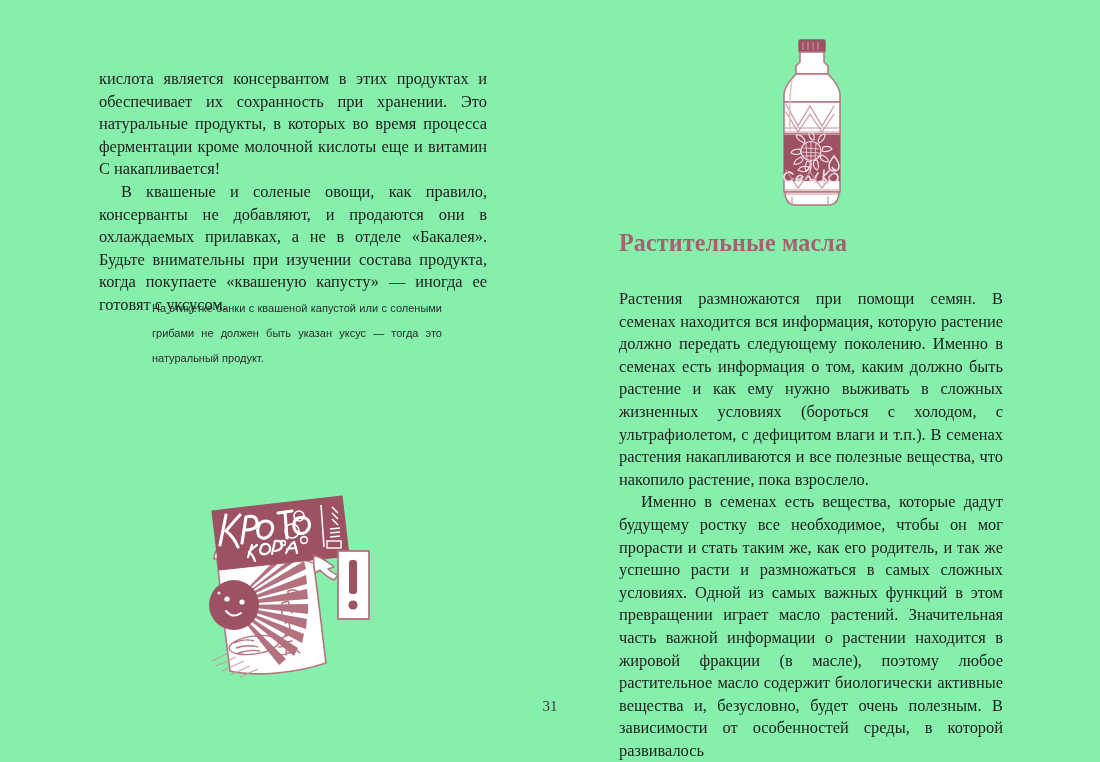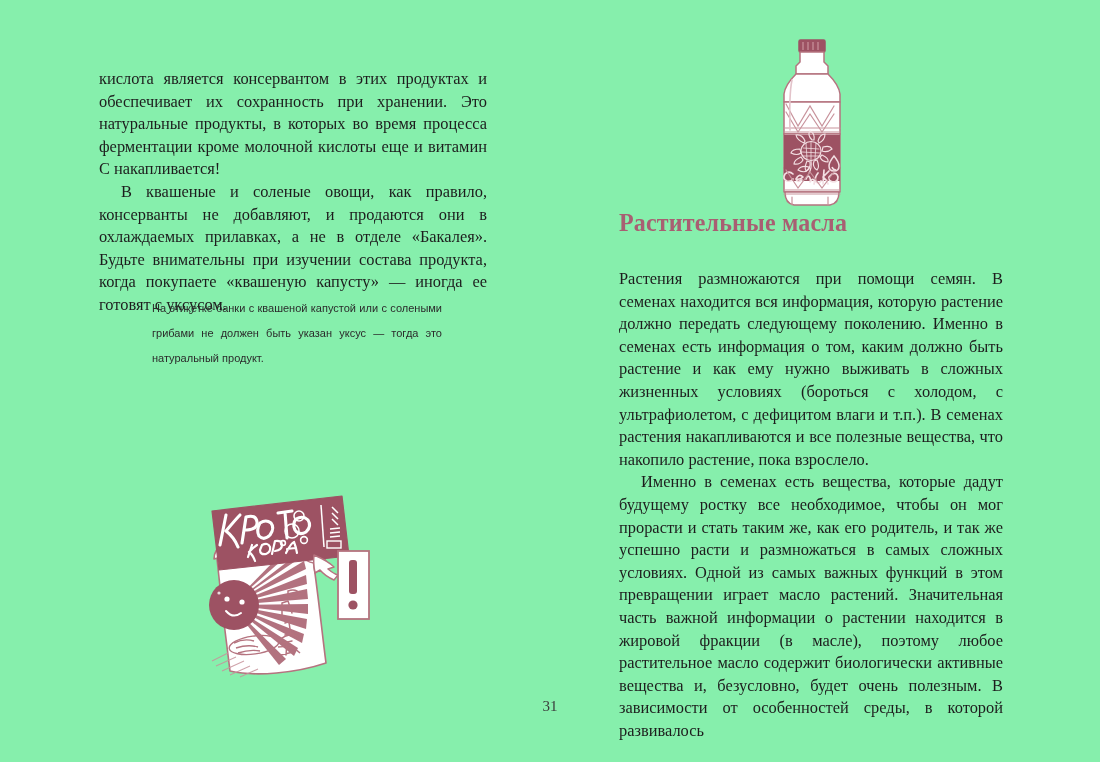--- a/index.html
+++ b/index.html
@@ -19,21 +19,21 @@
   
   .col-left {
     position: absolute;
     left: 99px;
     top: 68px;
     width: 388px;
   }
   .col-right {
     position: absolute;
     left: 619px;
-    top: 208px;
+    top: 228px;
     width: 384px;
   }
 
   
   .body-par {
     font-family: "Liberation Serif", serif;
     font-size: 16.4px;
     line-height: 22.6px;
     color: #1d1d1d;
     text-align: justify;

